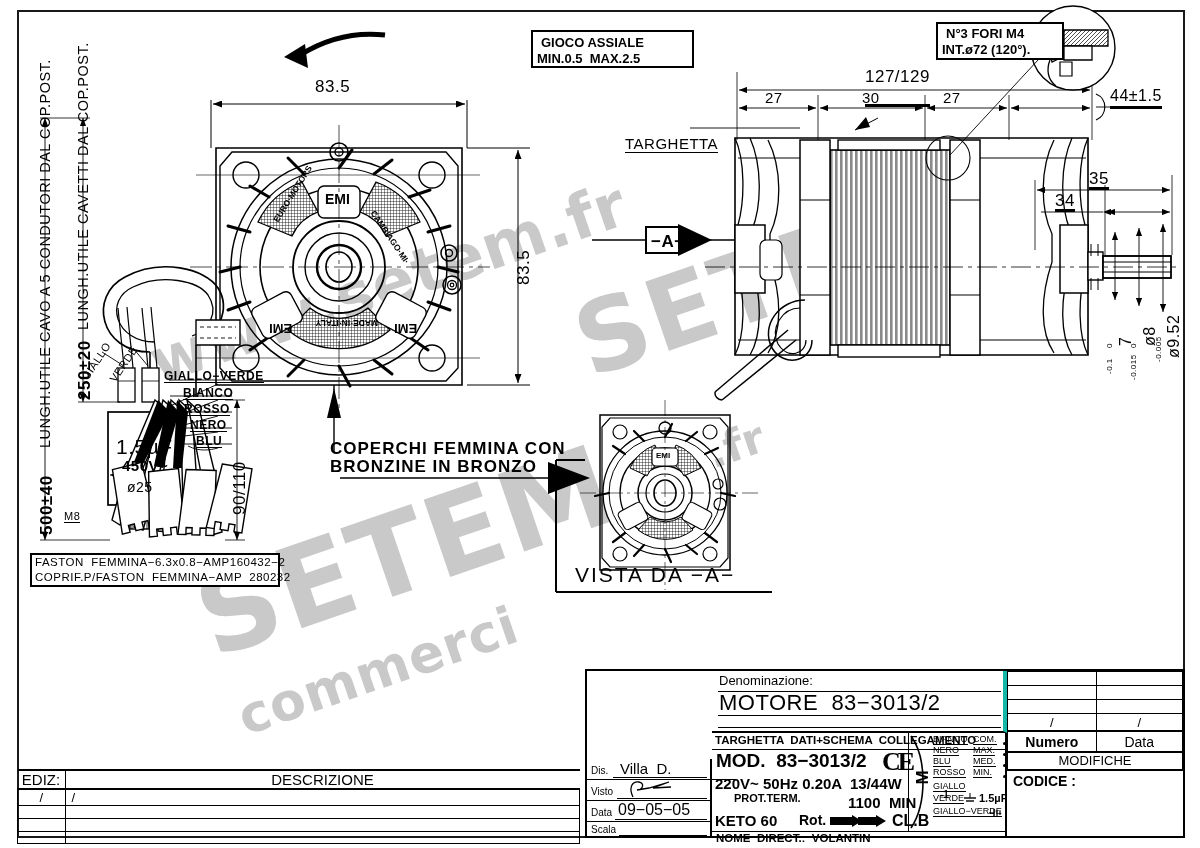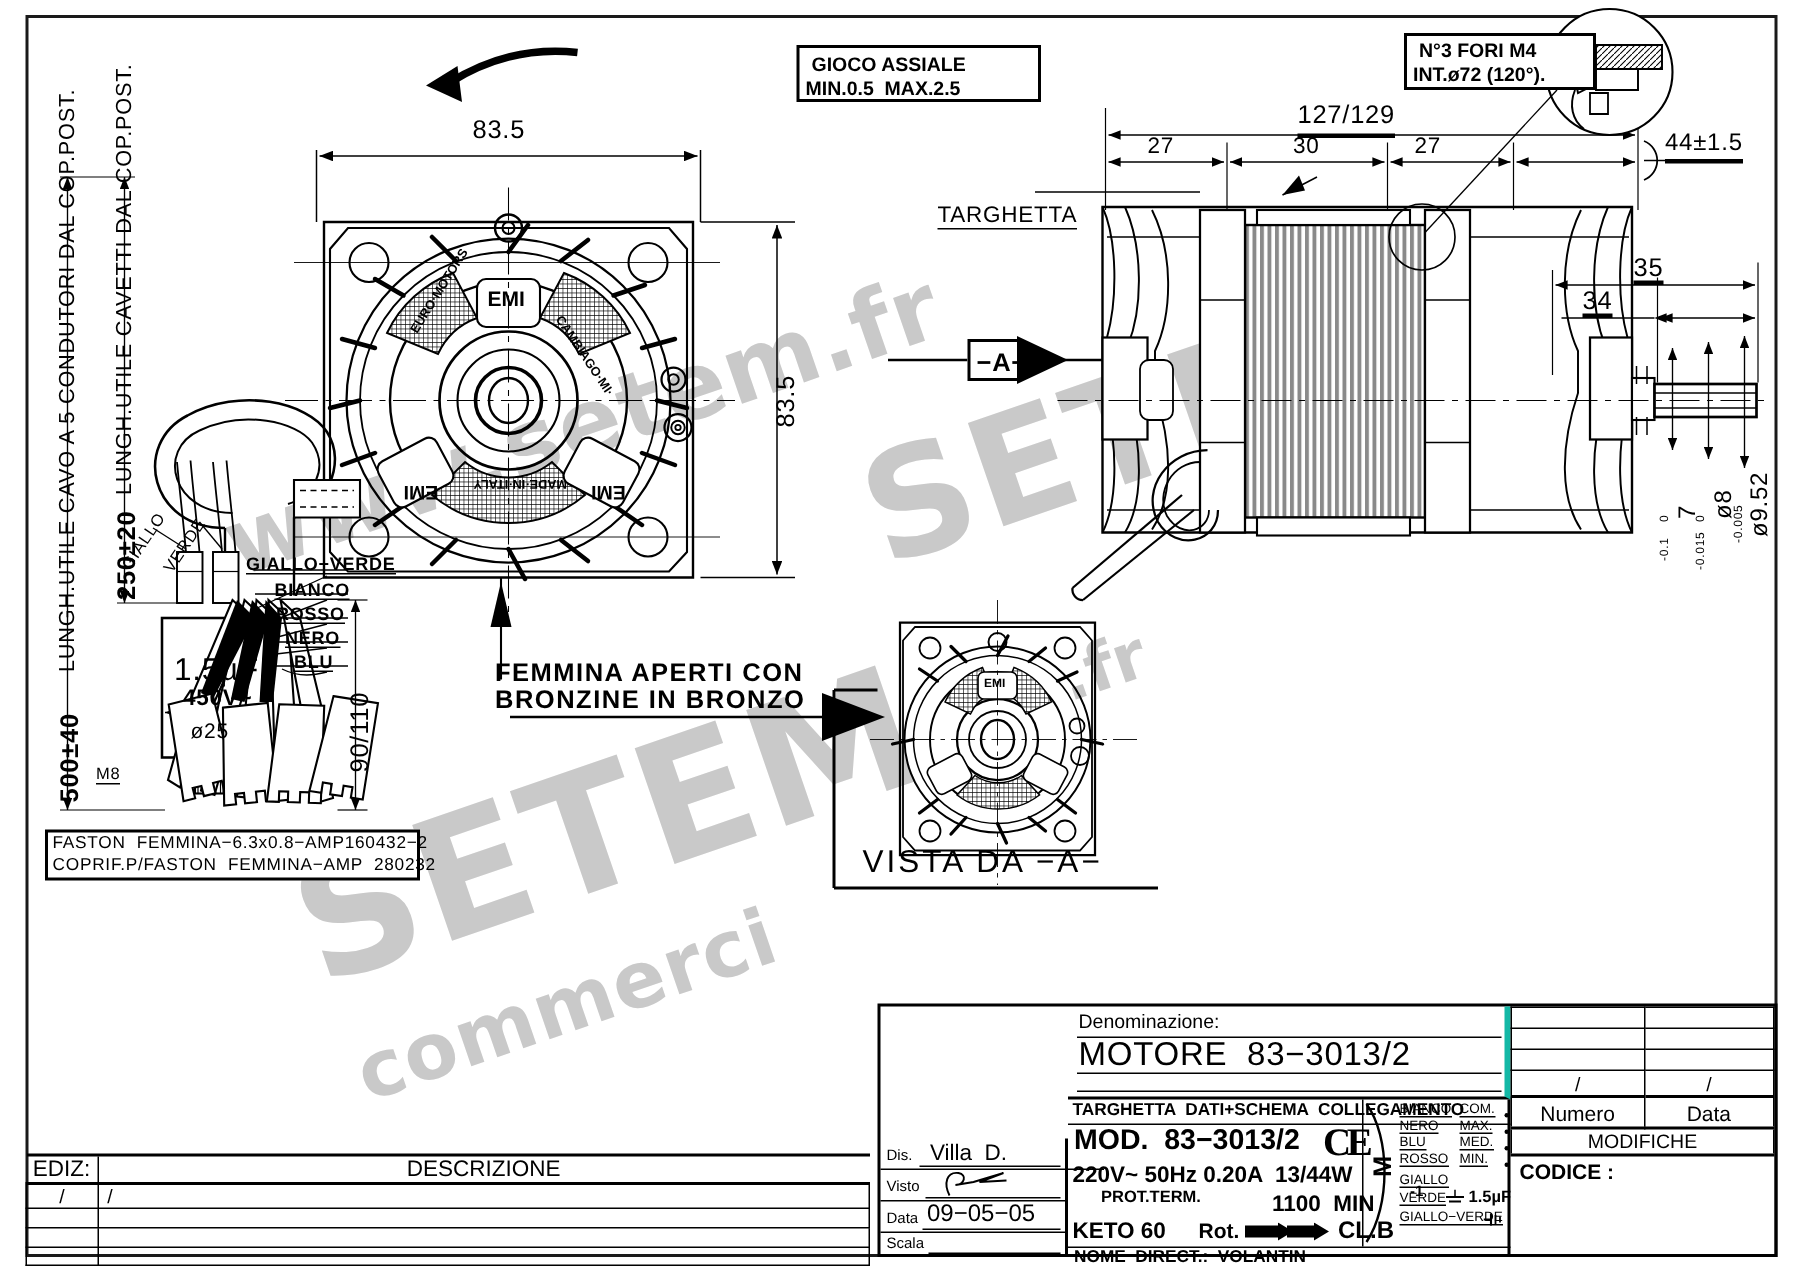--- a/index.html
+++ b/index.html
@@ -401,21 +401,21 @@
     <div class="t cond" style="left:8px;top:3px;font-size:13px;font-weight:700;">N°3 FORI M4</div>
     <div class="t cond" style="left:4px;top:19px;font-size:13px;font-weight:700;">INT.ø72 (120°).</div>
   </div>
 
   <div class="t dim" style="left:625px;top:104px;font-size:15px;border-bottom:1px solid #000;padding-bottom:1px;margin-top:32px;">TARGHETTA</div>
 
   <div class="t dim" style="left:315px;top:78px;font-size:17px;">83.5</div>
 
   <div class="t dim vert" style="left:515px;top:285px;font-size:17px;">83.5</div>
 
-  <div class="t dim" style="left:865px;top:68px;font-size:17px;border-bottom:3px solid #000;padding-bottom:4px;">127/129</div>
+  <div class="t dim" style="left:865px;top:68px;font-size:17px;border-bottom:3px solid #000;padding-bottom:19px;">127/129</div>
   <div class="t dim" style="left:765px;top:90px;font-size:15px;">27</div>
   <div class="t dim" style="left:862px;top:90px;font-size:15px;">30</div>
   <div class="t dim" style="left:943px;top:90px;font-size:15px;">27</div>
   <div class="t dim" style="left:1110px;top:88px;font-size:16px;border-bottom:3px solid #000;padding-bottom:2px;">44±1.5</div>
 
   <div class="t dim" style="left:1089px;top:170px;font-size:17px;border-bottom:3px solid #000;">35</div>
   <div class="t dim" style="left:1055px;top:192px;font-size:17px;border-bottom:3px solid #000;">34</div>
 
   <div style="position:absolute;left:1104px;top:318px;">
     <div class="t dim vert" style="left:14px;top:28px;font-size:16px;">7</div>
@@ -454,21 +454,21 @@
   <div class="t dim" style="left:183px;top:387px;font-size:12px;font-weight:700;border-bottom:1px solid #000;">BIANCO</div>
   <div class="t dim" style="left:184px;top:403px;font-size:12px;font-weight:700;border-bottom:1px solid #000;">ROSSO</div>
   <div class="t dim" style="left:190px;top:419px;font-size:12px;font-weight:700;border-bottom:1px solid #000;">NERO</div>
   <div class="t dim" style="left:196px;top:435px;font-size:12px;font-weight:700;border-bottom:1px solid #000;">BLU</div>
 
   <div class="box" style="left:30px;top:553px;width:250px;height:34px;">
     <div class="t dim" style="left:3px;top:2px;font-size:11.5px;">FASTON  FEMMINA−6.3x0.8−AMP160432−2</div>
     <div class="t dim" style="left:3px;top:17px;font-size:11.5px;">COPRIF.P/FASTON  FEMMINA−AMP  280232</div>
   </div>
 
-  <div class="t cond" style="left:330px;top:440px;font-size:17px;font-weight:700;letter-spacing:1px;">FEMMINA APERTI CON</div>
+  <div class="t cond" style="left:330px;top:440px;font-size:17px;font-weight:700;letter-spacing:1px;">COPERCHI FEMMINA CON</div>
   <div class="t cond" style="left:330px;top:458px;font-size:17px;font-weight:700;letter-spacing:1px;">BRONZINE IN BRONZO</div>
 
   <div class="box" style="left:645px;top:226px;width:35px;height:28px;">
     <div class="t dim" style="left:4px;top:5px;font-size:17px;font-weight:700;">−A−</div>
   </div>
 
   <div class="t dim" style="left:575px;top:564px;font-size:21px;letter-spacing:2px;">VISTA DA −A−</div>
 
   <div class="t" style="left:325px;top:192px;font-size:14px;font-weight:700;">EMI</div>
   <div class="t" style="left:269px;top:322px;font-size:13px;font-weight:700;transform:rotate(180deg);transform-origin:center;">EMI</div>
@@ -625,21 +625,21 @@
         </tr>
         <tr style="height:13px;">
           <td></td>
           <td></td>
         </tr>
         <tr style="height:17px;">
           <td style="text-align:center;font-size:13px;">/</td>
           <td style="text-align:center;font-size:13px;">/</td>
         </tr>
         <tr style="height:19px;">
-          <td style="text-align:center;font-size:14px;border-top-width:2px;">Numero</td>
+          <td style="text-align:center;font-size:14px;border-top-width:2px;font-weight:bold;">Numero</td>
           <td style="text-align:center;font-size:14px;border-top-width:2px;">Data</td>
         </tr>
         <tr style="height:16px;">
           <td colspan="2" style="text-align:center;font-size:13px;border-top-width:2px;border-bottom-width:2px;">MODIFICHE</td>
         </tr>
       </tbody>
         </table>
     </div>
 
     <div style="position:absolute;left:420px;top:100px;width:176px;height:67px;box-sizing:border-box;">

